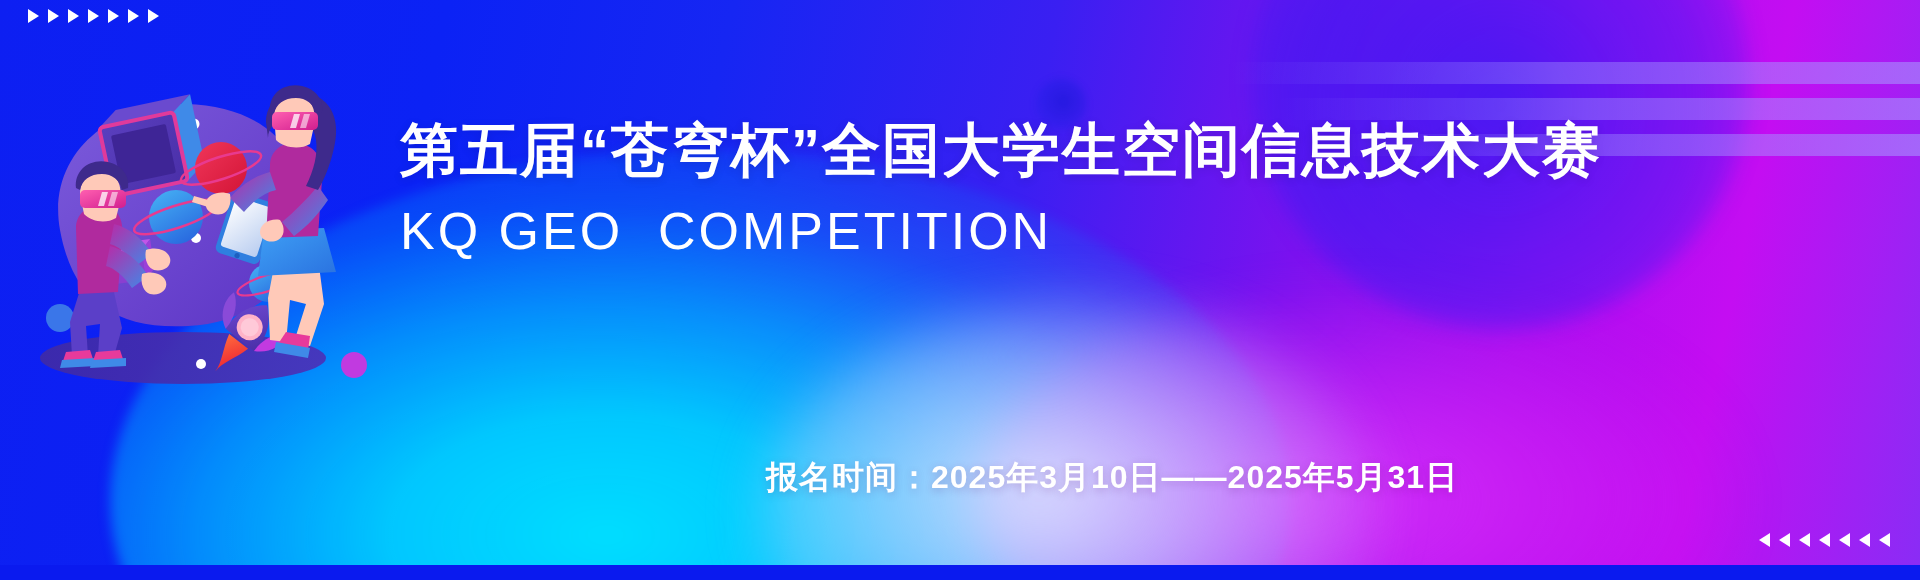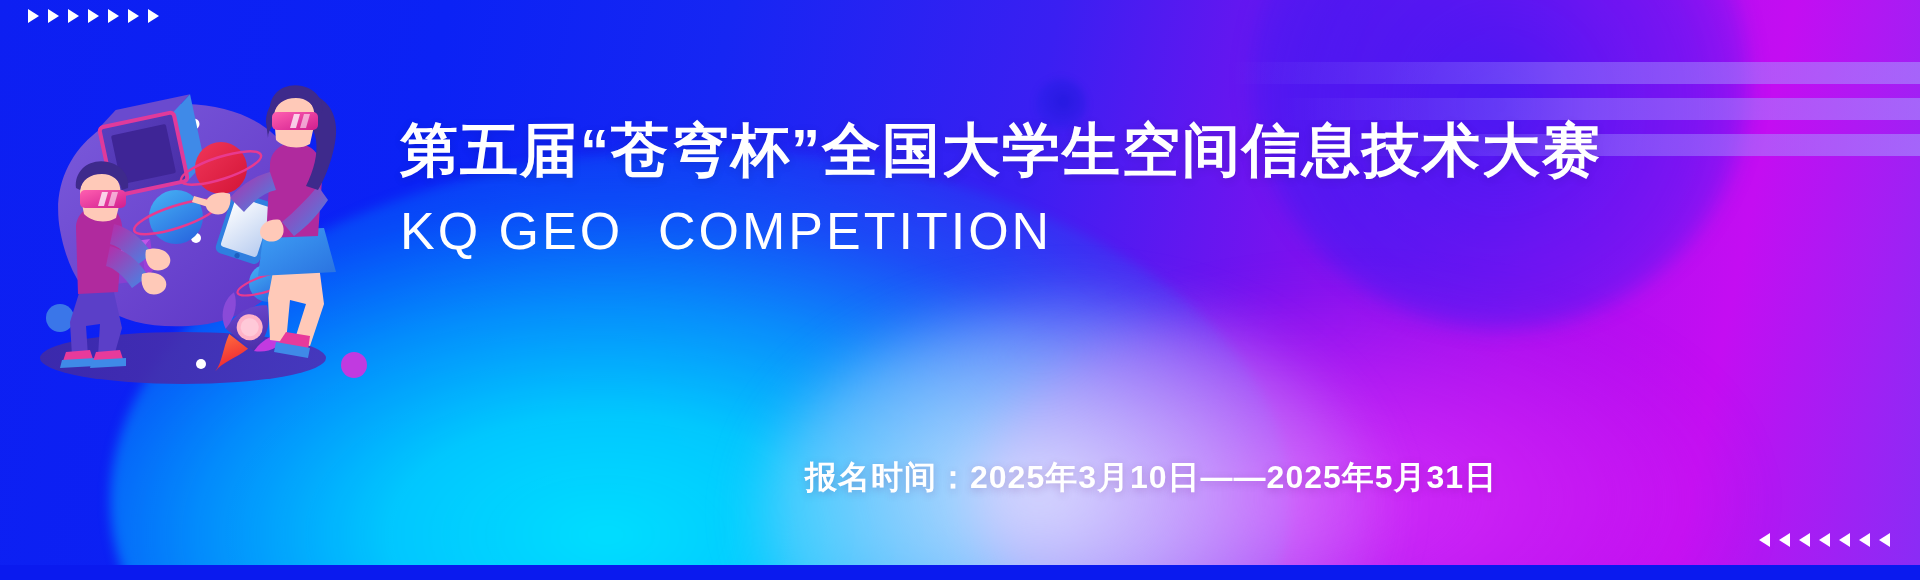--- a/index.html
+++ b/index.html
@@ -139,21 +139,21 @@
   .title-en {
     margin-top:18px;
     font-size:52px;
     font-weight:400;
     letter-spacing:3px;
     color:#ffffff;
     white-space:pre;
   }
   .date-line {
     position:absolute;
-    left:805px; top:456px;
+    left:766px; top:456px;
     font-size:32px;
     font-weight:700;
     letter-spacing:1px;
     color:#ffffff;
     white-space:nowrap;
     text-shadow:0 2px 8px rgba(80,0,90,0.22);
   }
 </style>
 </head>
 <body>

